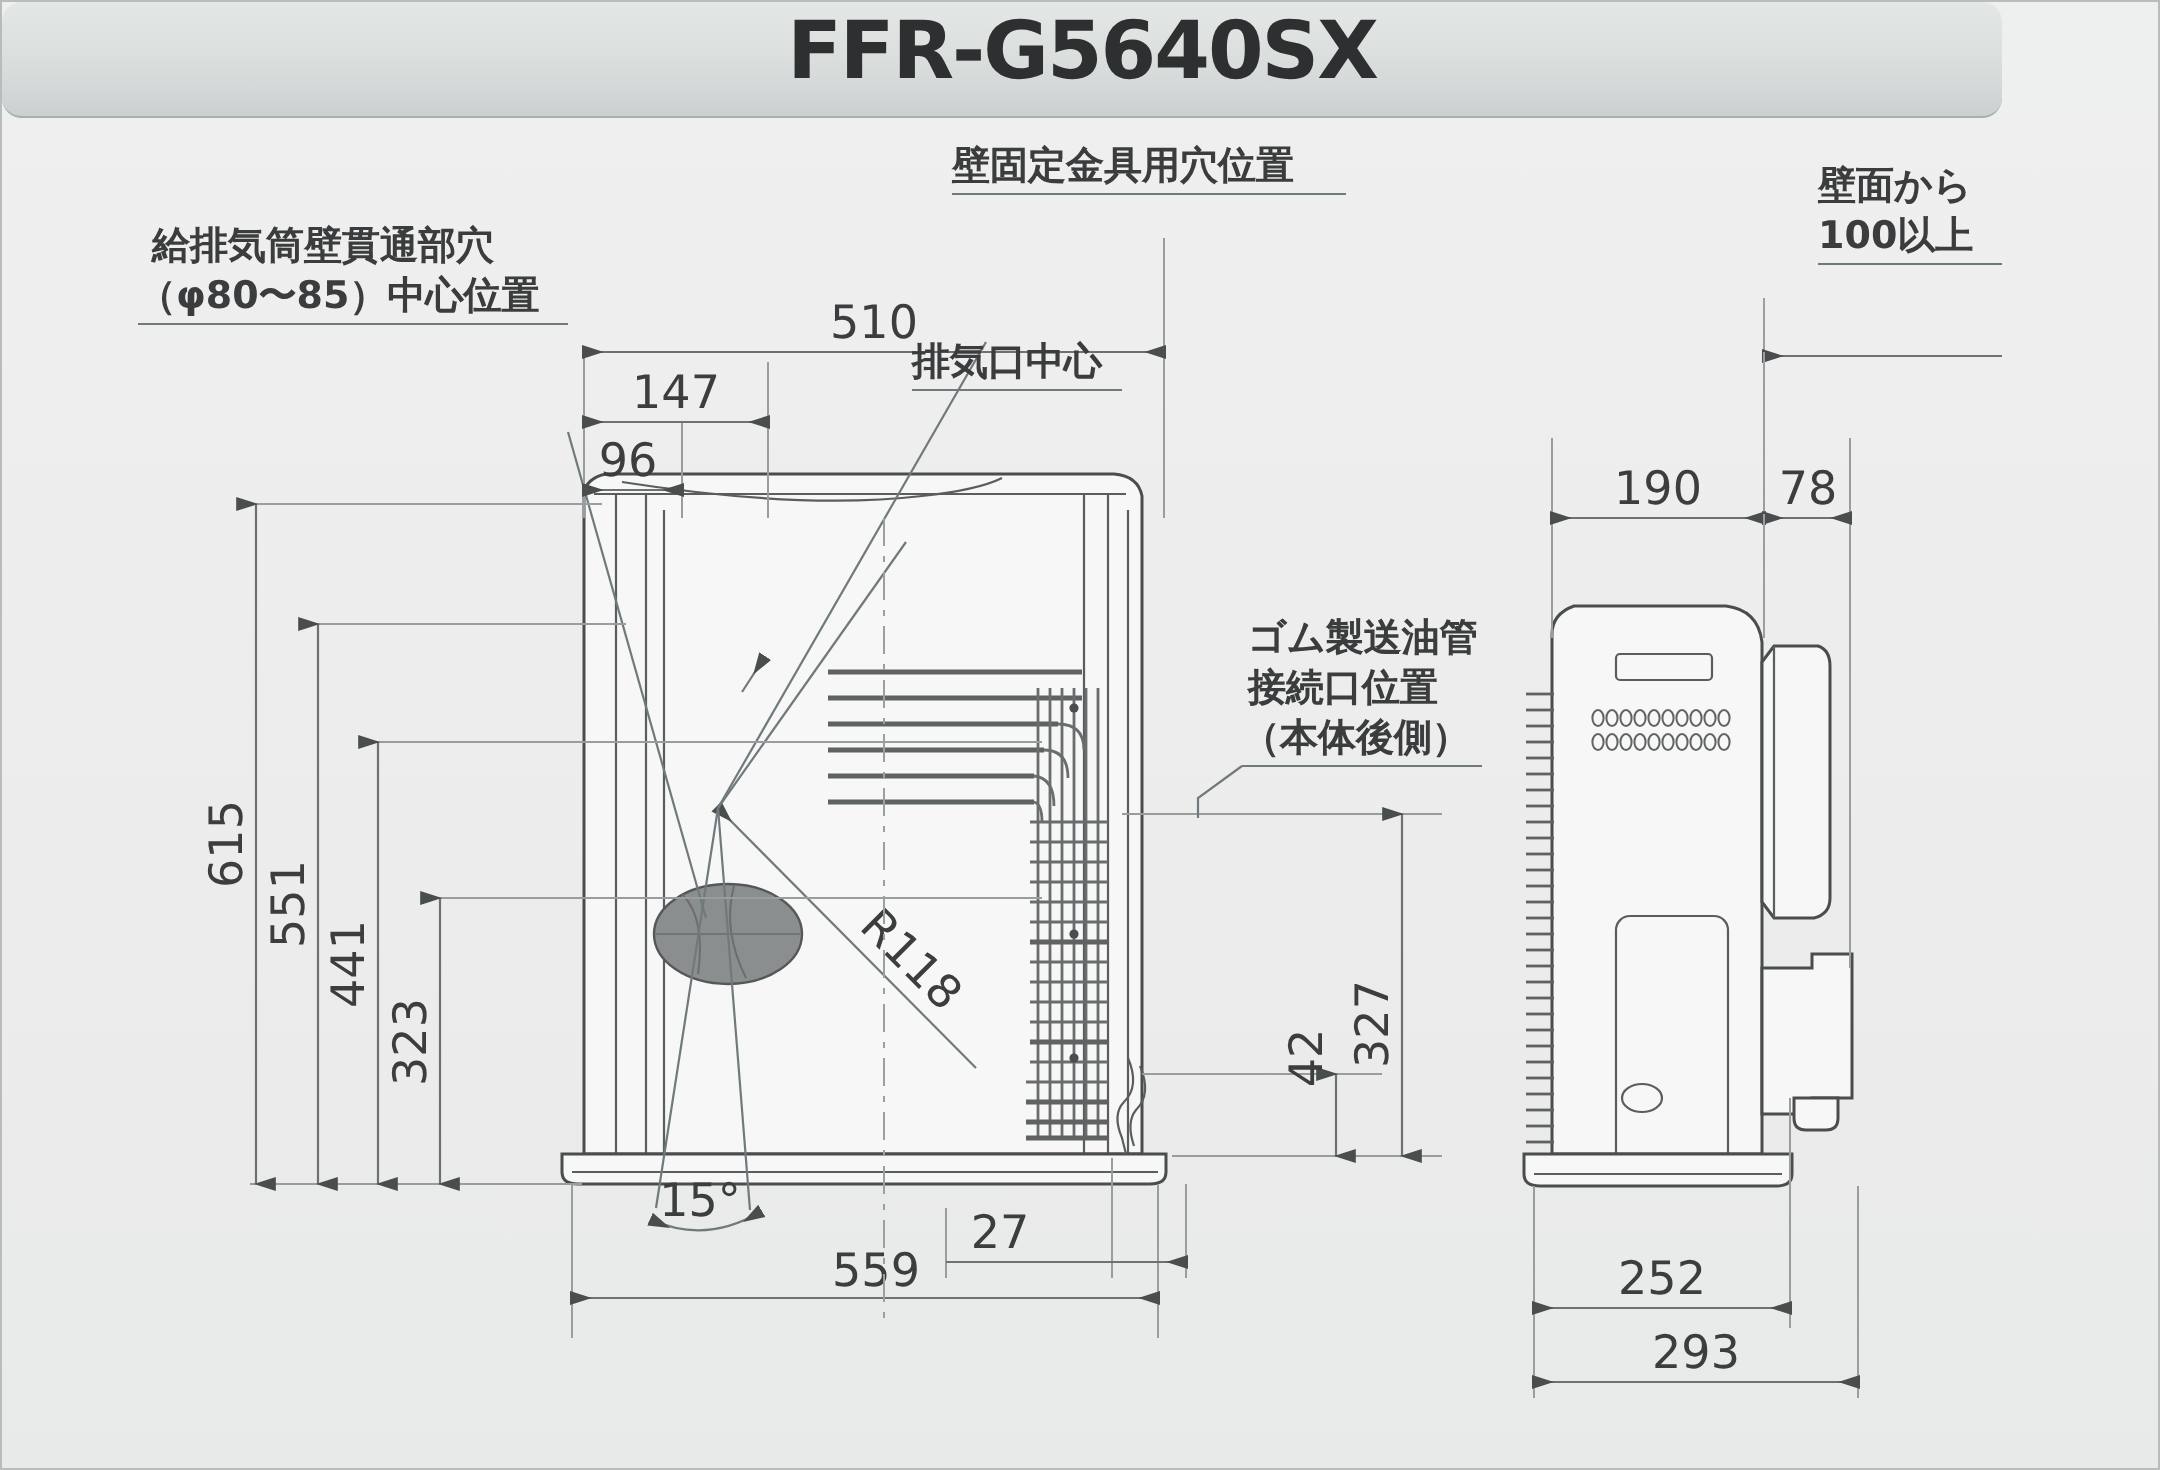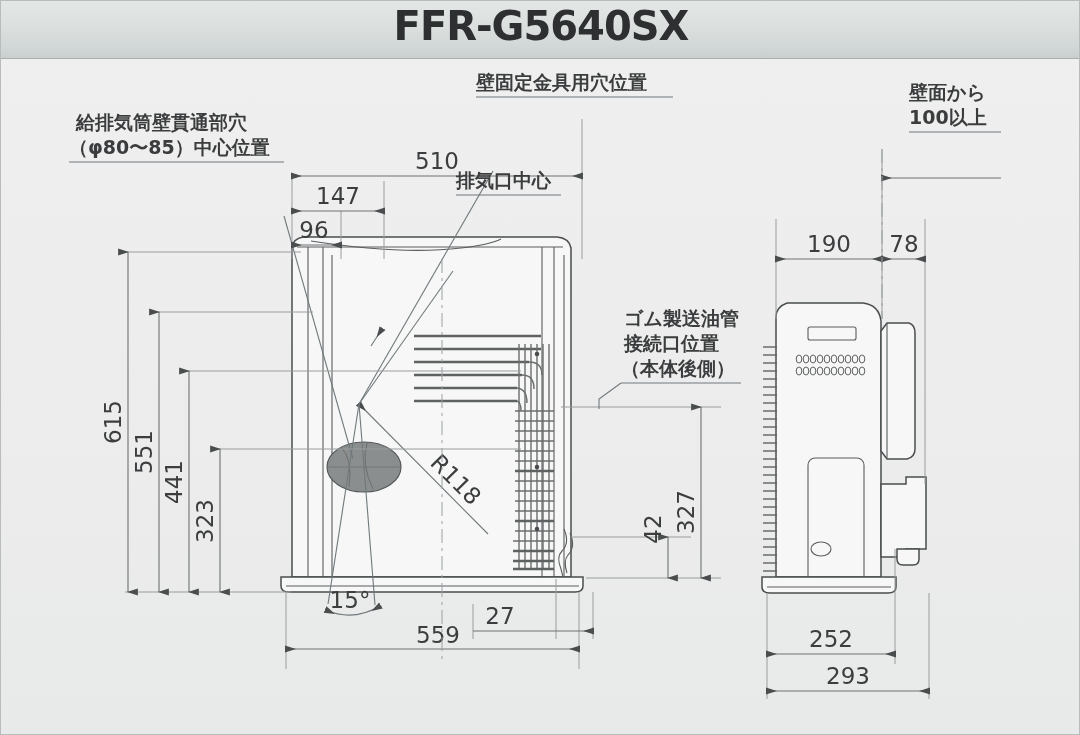--- a/index.html
+++ b/index.html
@@ -13,25 +13,26 @@
     width: 1080px;
     height: 735px;
     background: #eef0f0;
     overflow: hidden;
     border: 1px solid #b9bcbc;
     box-sizing: border-box;
   }
   #header {
     position: absolute;
     left: 0; top: 0;
-    width: 1080px;
+    width: 1000px;
     height: 58px;
     background: linear-gradient(to bottom, #e3e7e6 0%, #dbe0df 45%, #d2d8d7 78%, #c9d0cf 100%);
     border-bottom: 1px solid #a9aeae;
     box-sizing: border-box;
+    border-radius: 10px;
   }
   #header-title {
     position: absolute;
     left: 0; top: 2px;
     width: 1080px;
     text-align: center;
     font-size: 40px;
     font-weight: bold;
     color: #2d2f30;
     letter-spacing: -1px;

